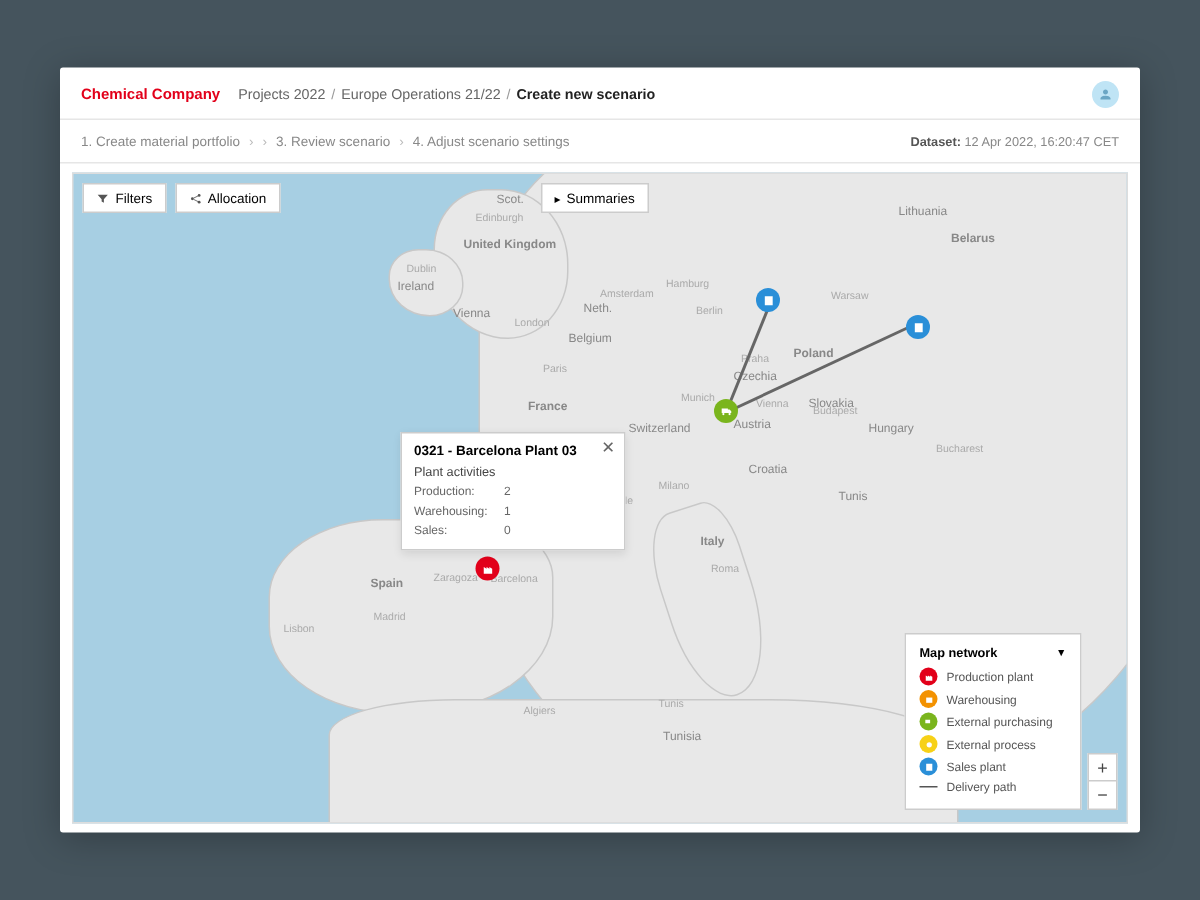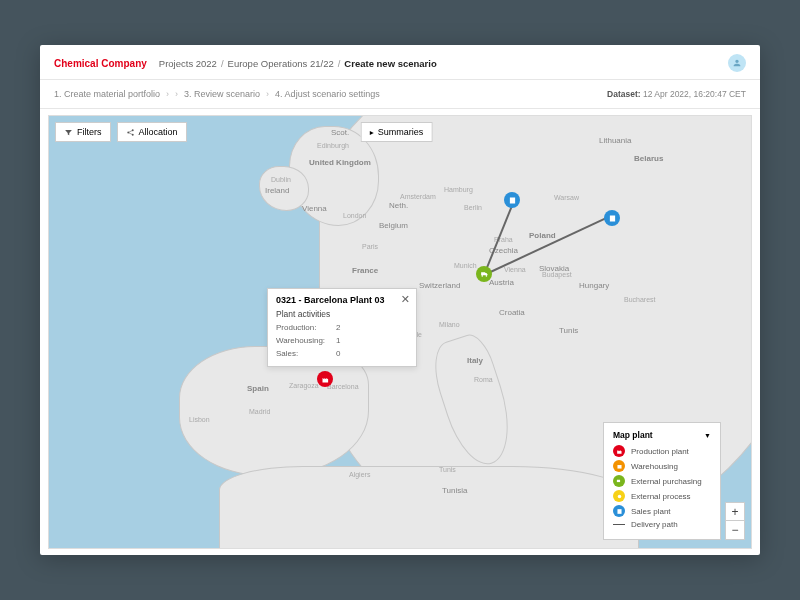--- a/index.html
+++ b/index.html
@@ -195,21 +195,21 @@
     </div>
     <div class="summaries">
       <button class="btn">
         <span style="font-size:8px;">▸</span>
         <span>Summaries</span>
       </button>
     </div>
 
     <div class="legend">
       <h5>
-          <span>Map plant</span>
+          <span>Map network</span>
           <span style="font-size:7px;">▼</span>
         </h5>
       <div class="li">
           <span class="dot" style="background:#e2001a">
             <svg viewBox="0 0 24 24">
               <path d="M4 20V8l5 3V8l5 3V8l5 3v9z"></path>
             </svg>
           </span>
           <span>Production plant</span>
         </div>

